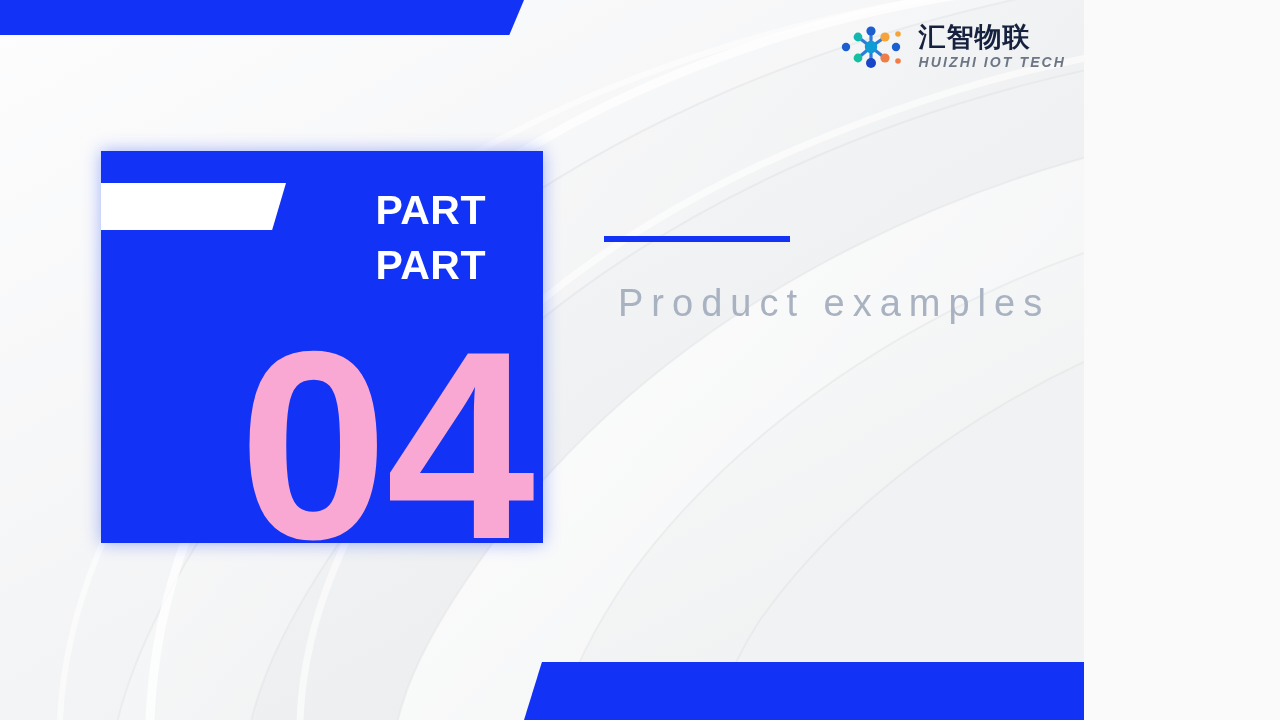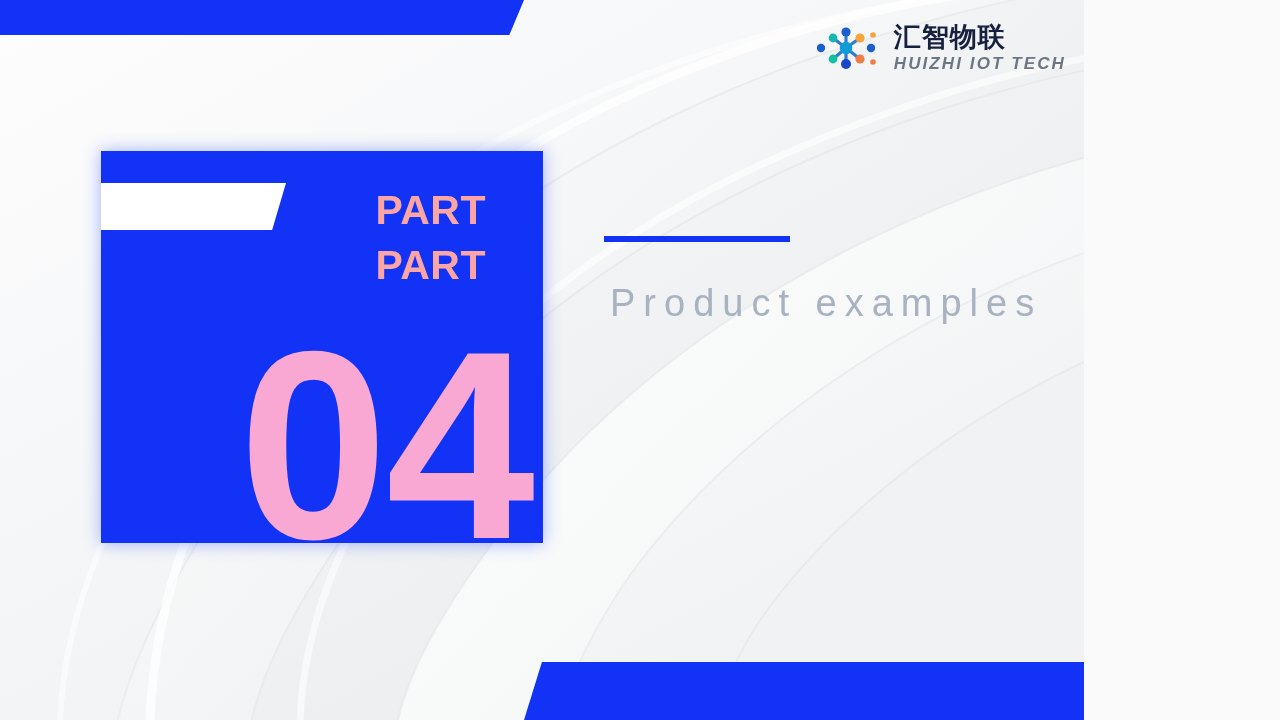--- a/index.html
+++ b/index.html
@@ -77,21 +77,21 @@
   }
   .logo-cn {
     font-size: 27px;
     font-weight: bold;
     color: #16213f;
     letter-spacing: 1px;
     white-space: nowrap;
   }
   .logo-en {
     margin-top: 4px;
-    font-size: 17px;
+    font-size: 14px;
     font-style: italic;
     font-weight: bold;
     color: #6c7684;
     letter-spacing: 2.1px;
     white-space: nowrap;
   }
 
   
   .part-card {
     position: absolute;
@@ -110,21 +110,21 @@
     width: 185px;
     height: 47px;
     background: #ffffff;
     clip-path: polygon(0 0, 100% 0, 92.5% 100%, 0 100%);
   }
   .part-label {
     position: absolute;
     right: 57px;
     top: 32px;
     text-align: right;
-    color: #fca5a5;
+    color: #ffffff;
     font-size: 41px;
     font-weight: bold;
     line-height: 1.35;
     letter-spacing: 0.5px;
   }
   .part-number {
     position: absolute;
     left: 0;
     right: 10px;
     bottom: -36px;
@@ -153,21 +153,21 @@
   }
   .title-rule {
     margin-top: 30px;
     margin-left: 8px;
     width: 186px;
     height: 6px;
     background: var(--brand, #1233f5);
   }
   .title-en {
     margin-top: 40px;
-    margin-left: 14px;
+    margin-left: 22px;
     color: #a9b2c1;
     font-size: 38px;
     font-weight: normal;
     letter-spacing: 8px;
     white-space: nowrap;
   }
 </style>
 </head>
 <body>
 

